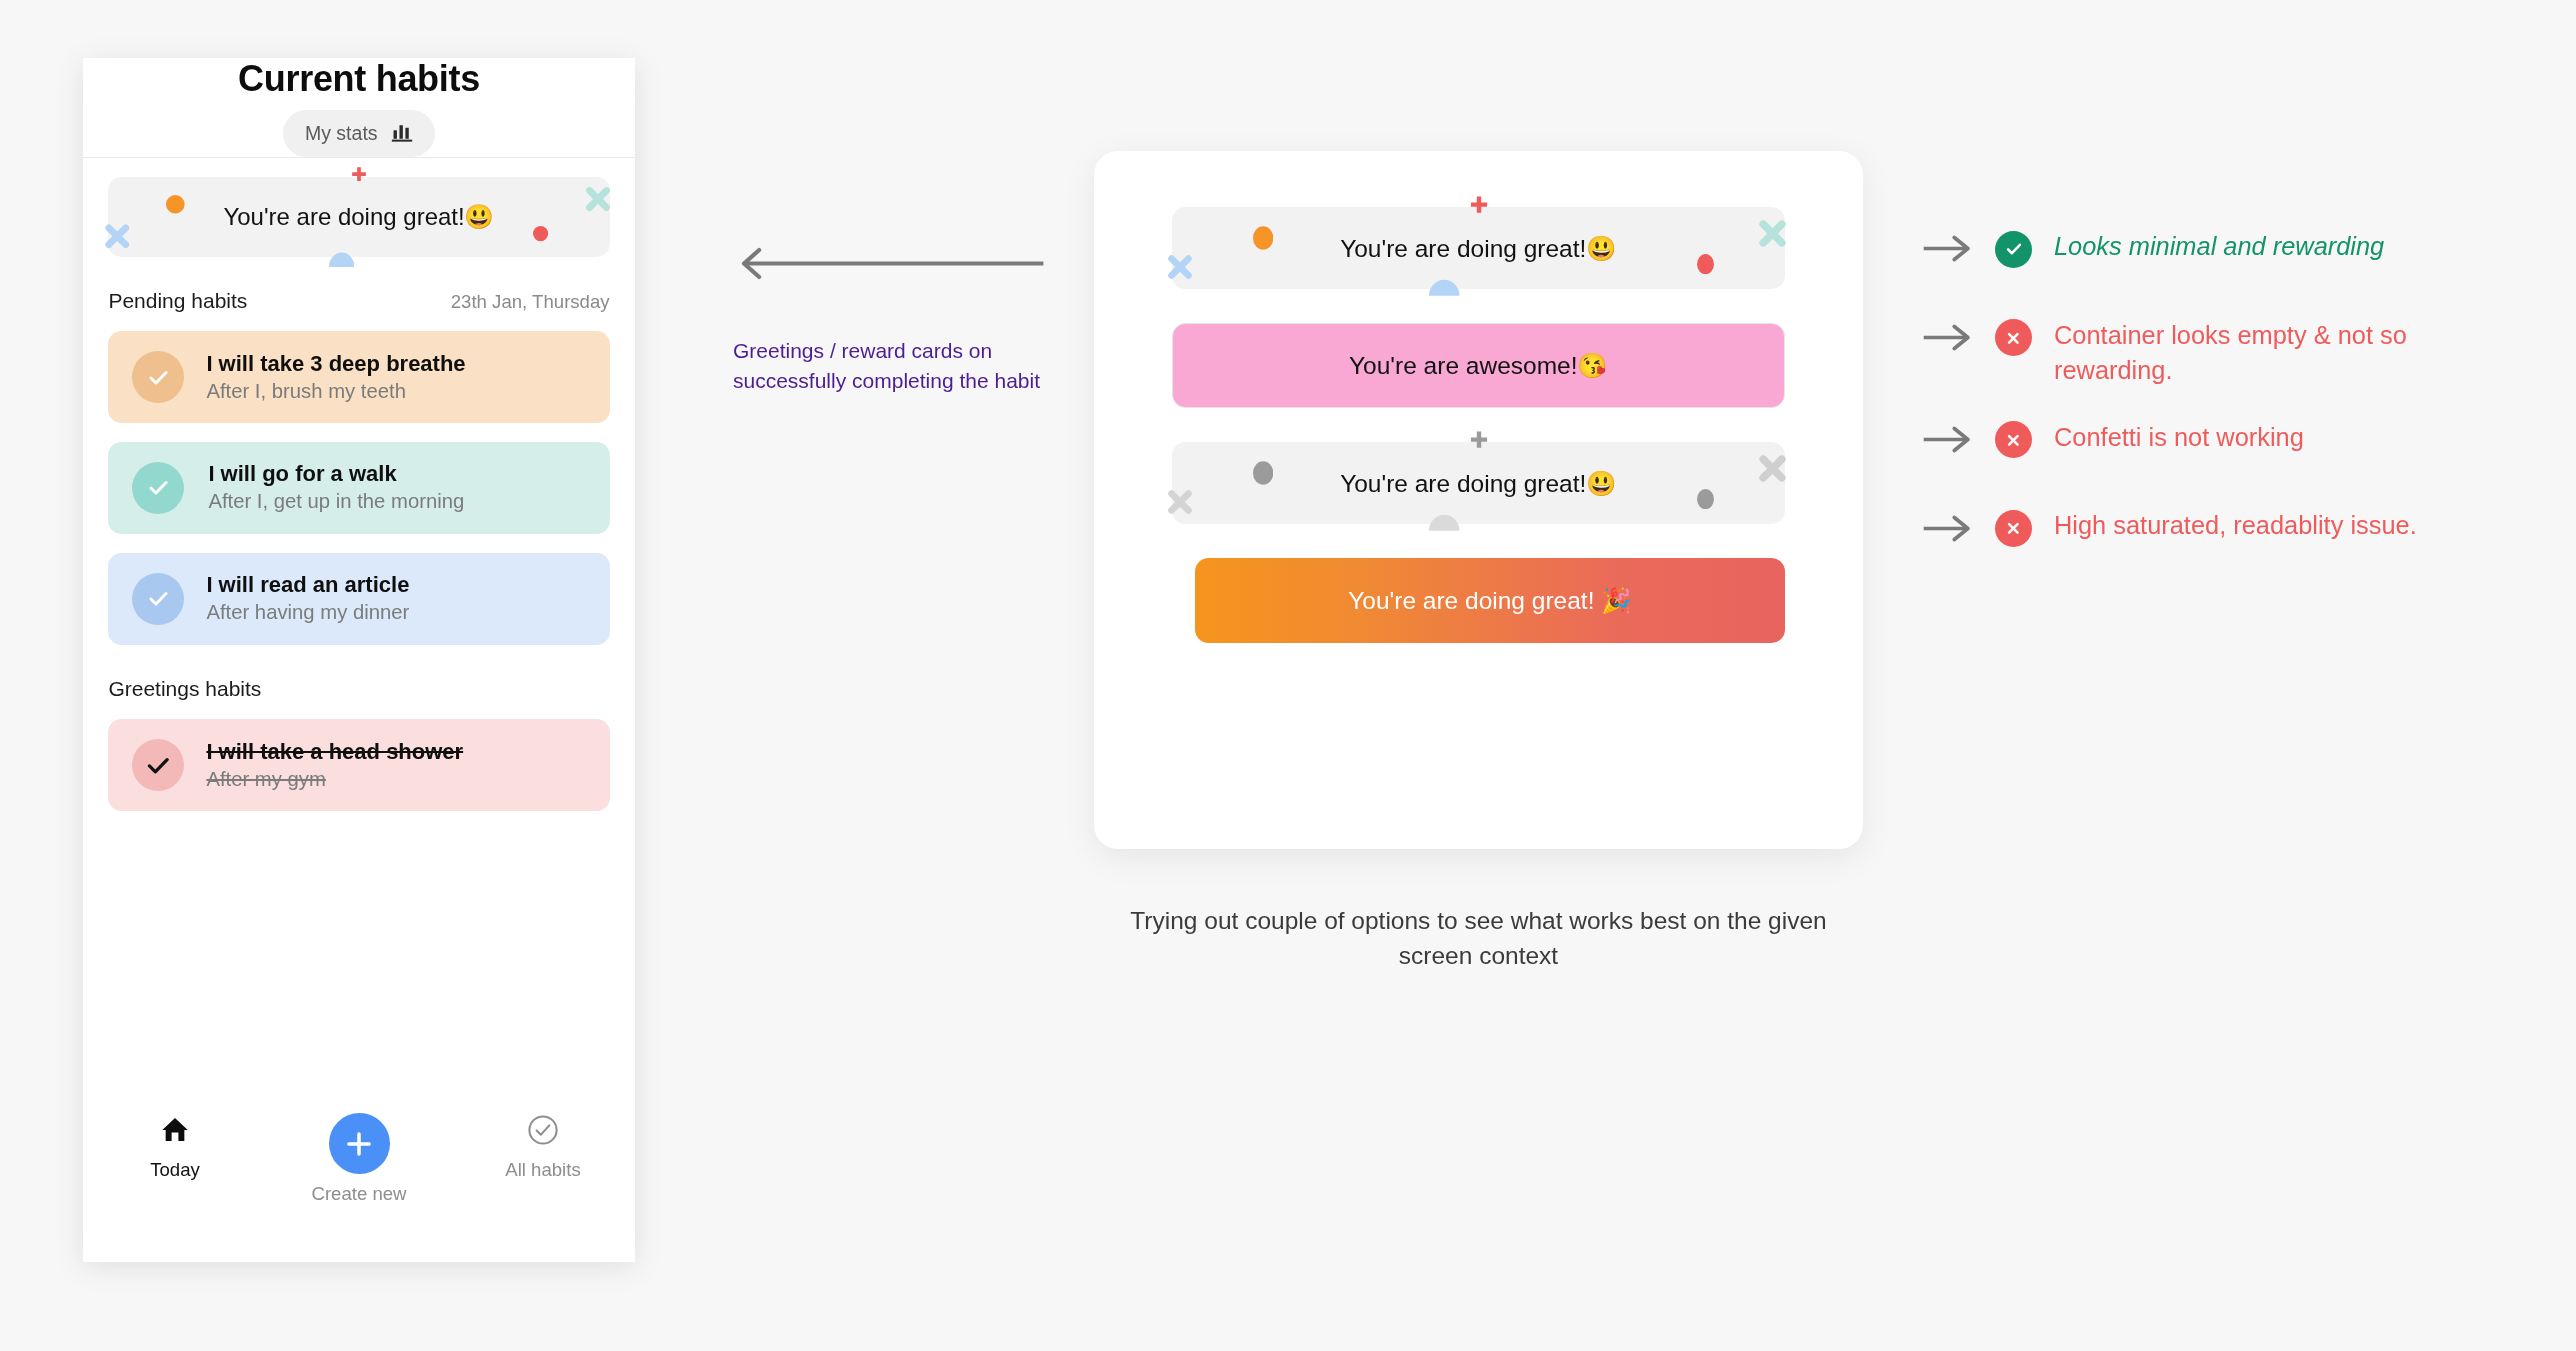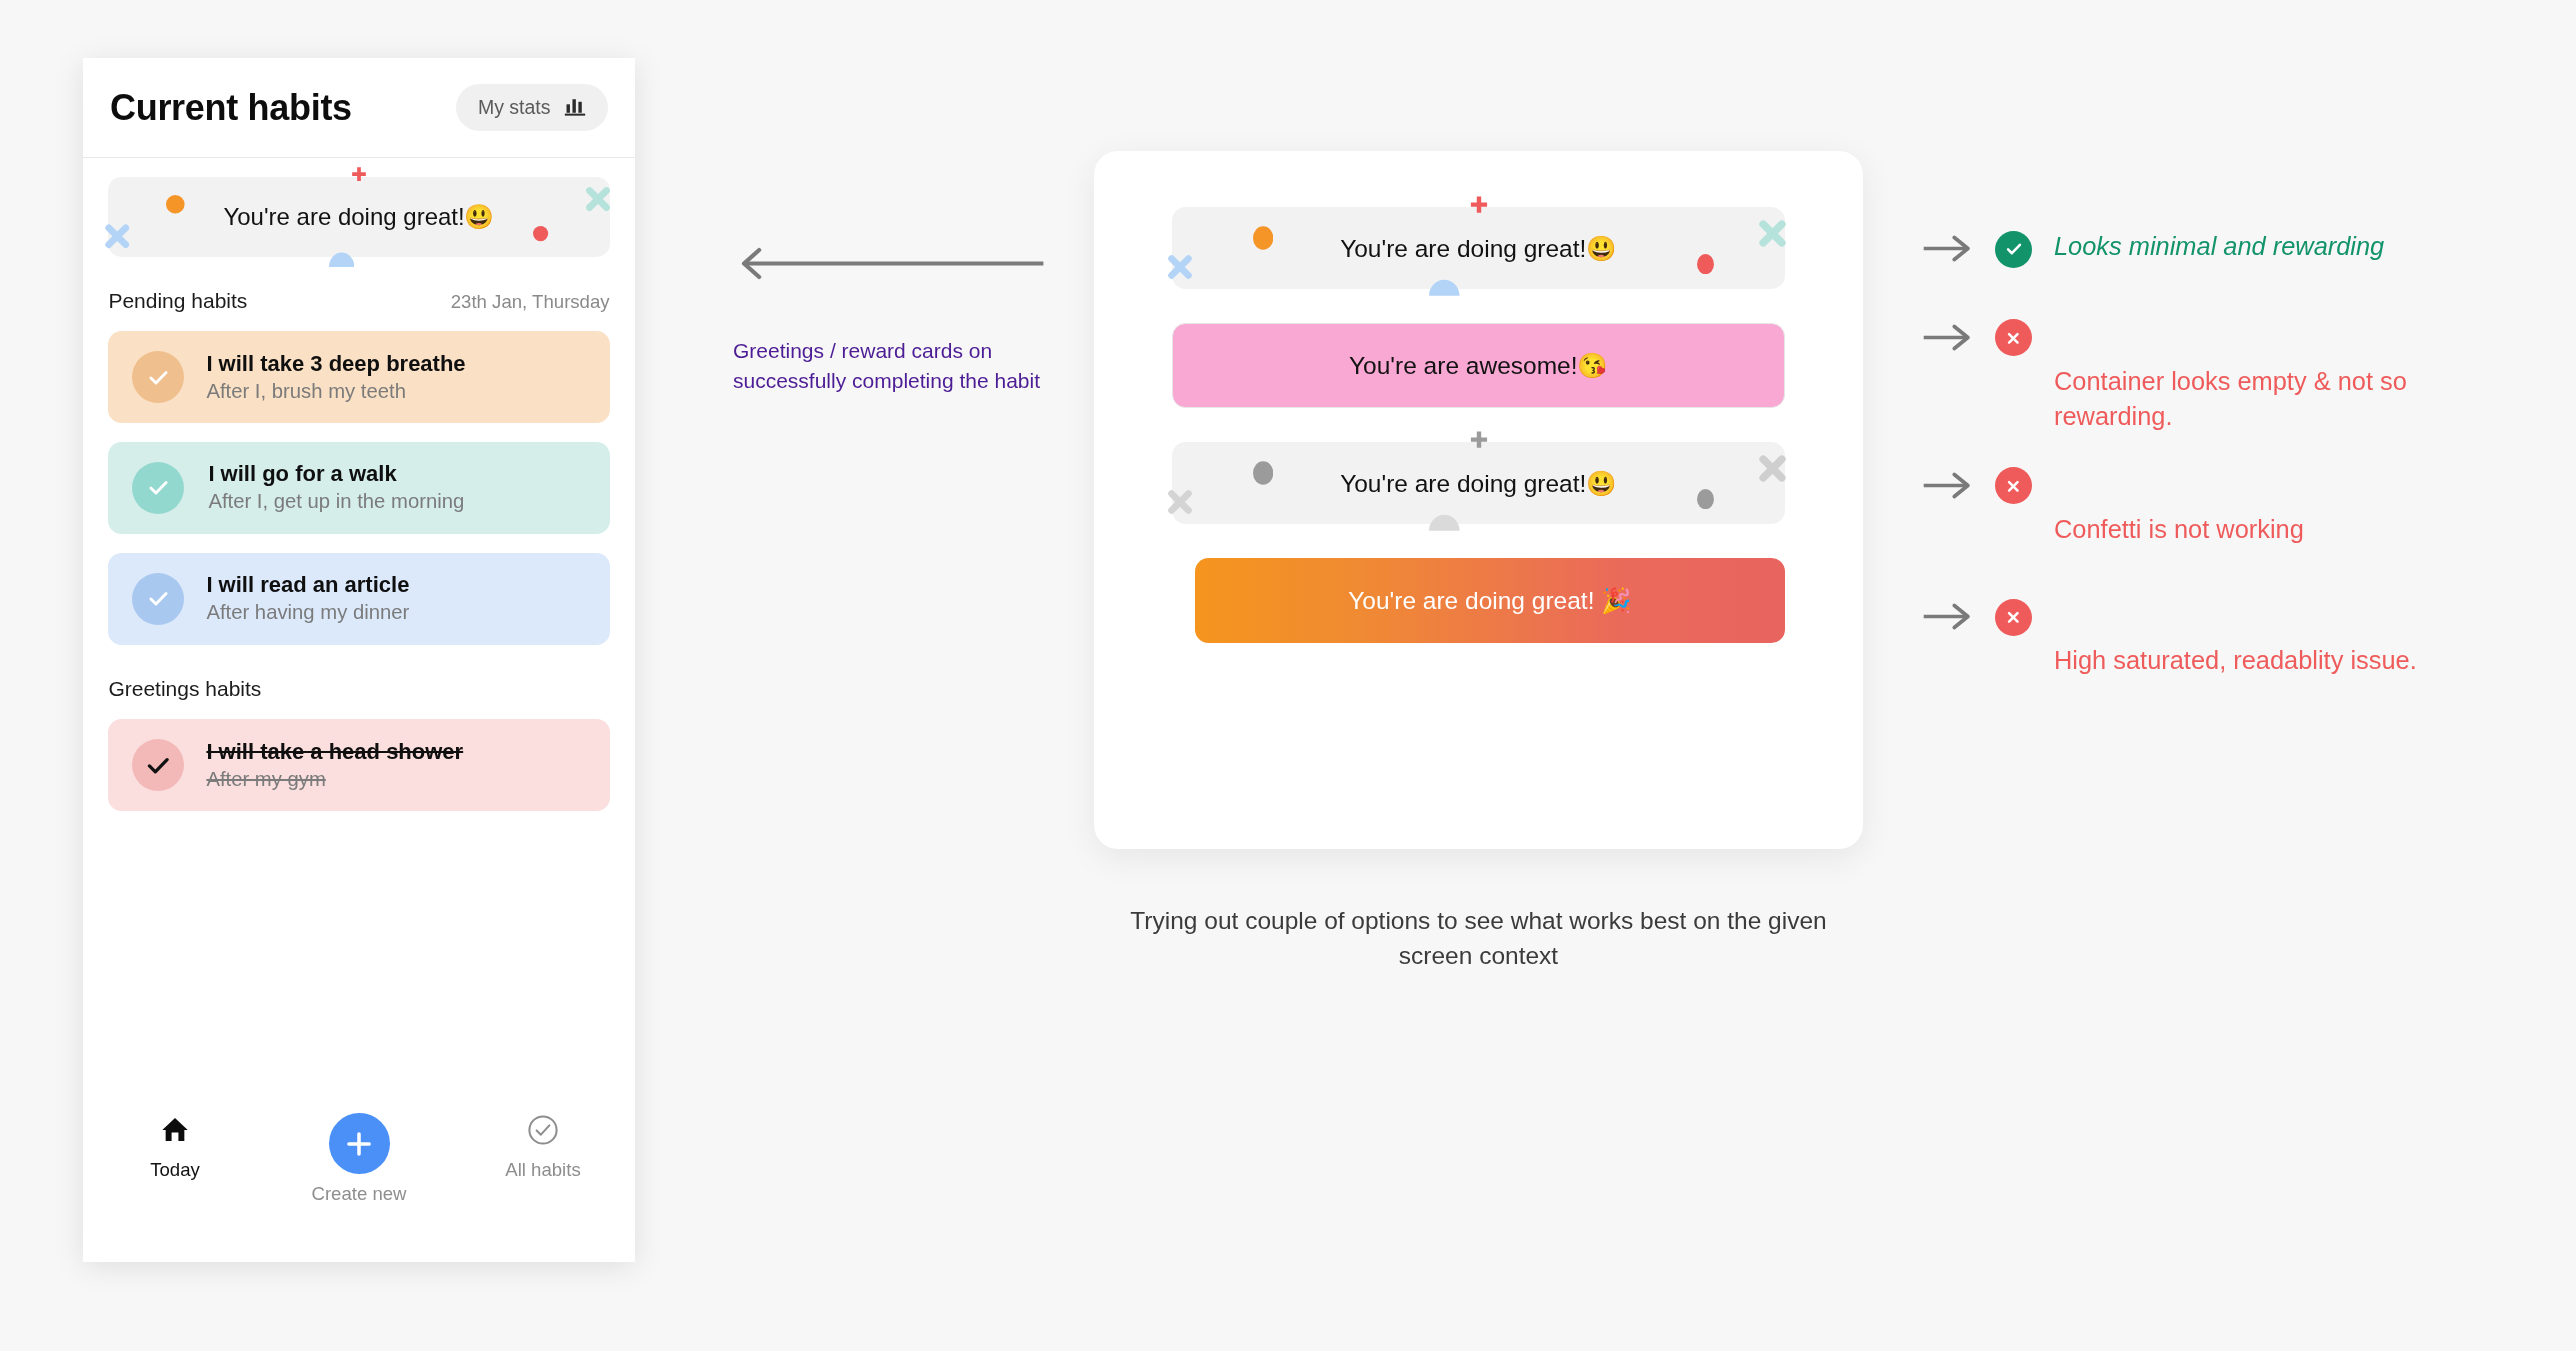--- a/index.html
+++ b/index.html
@@ -16,20 +16,21 @@
     position: absolute; left: 83px; top: 58px;
     width: 552px; height: 1204px;
     background: #ffffff;
     box-shadow: 0 5.1px 29px rgba(0,0,0,0.10);
   }
   .phone-header {
     height: 100px;
     border-bottom: 0.8px solid #e9e9e9;
     display: flex; align-items: center;
     padding: 0 27px;
+    flex-direction: column;
   }
   .phone-title {
     font-size: 36px; font-weight: bold; color: #0d0d0d;
     letter-spacing: -0.3px;
     flex: 1;
   }
   .stats-btn {
     display: flex; align-items: center; gap: 13.5px;
     background: #f0f0f0; border-radius: 846px;
     padding: 11px 22px;
@@ -135,21 +136,21 @@
   .note-badge {
     width: 37px; height: 37px; border-radius: 50%;
     flex: 0 0 37px;
     display: flex; align-items: center; justify-content: center;
     margin-top: 1.7px;
   }
   .badge-ok { background: #13936a; }
   .badge-bad { background: #ef5b5b; }
   .note-text { font-size: 25.4px; line-height: 1.38; }
   .note-ok { color: #13936a; font-style: italic; }
-  .note-bad { color: #ef5b5b; margin-top: 46px; }
+  .note-bad { color: #ef5b5b; }
   .note-arrow { flex: 0 0 51px; margin-top: 5.1px; }
 </style>
 </head>
 <body>
 
 <div class="stage">
 
   <div class="phone">
 
     <div class="phone-header">

